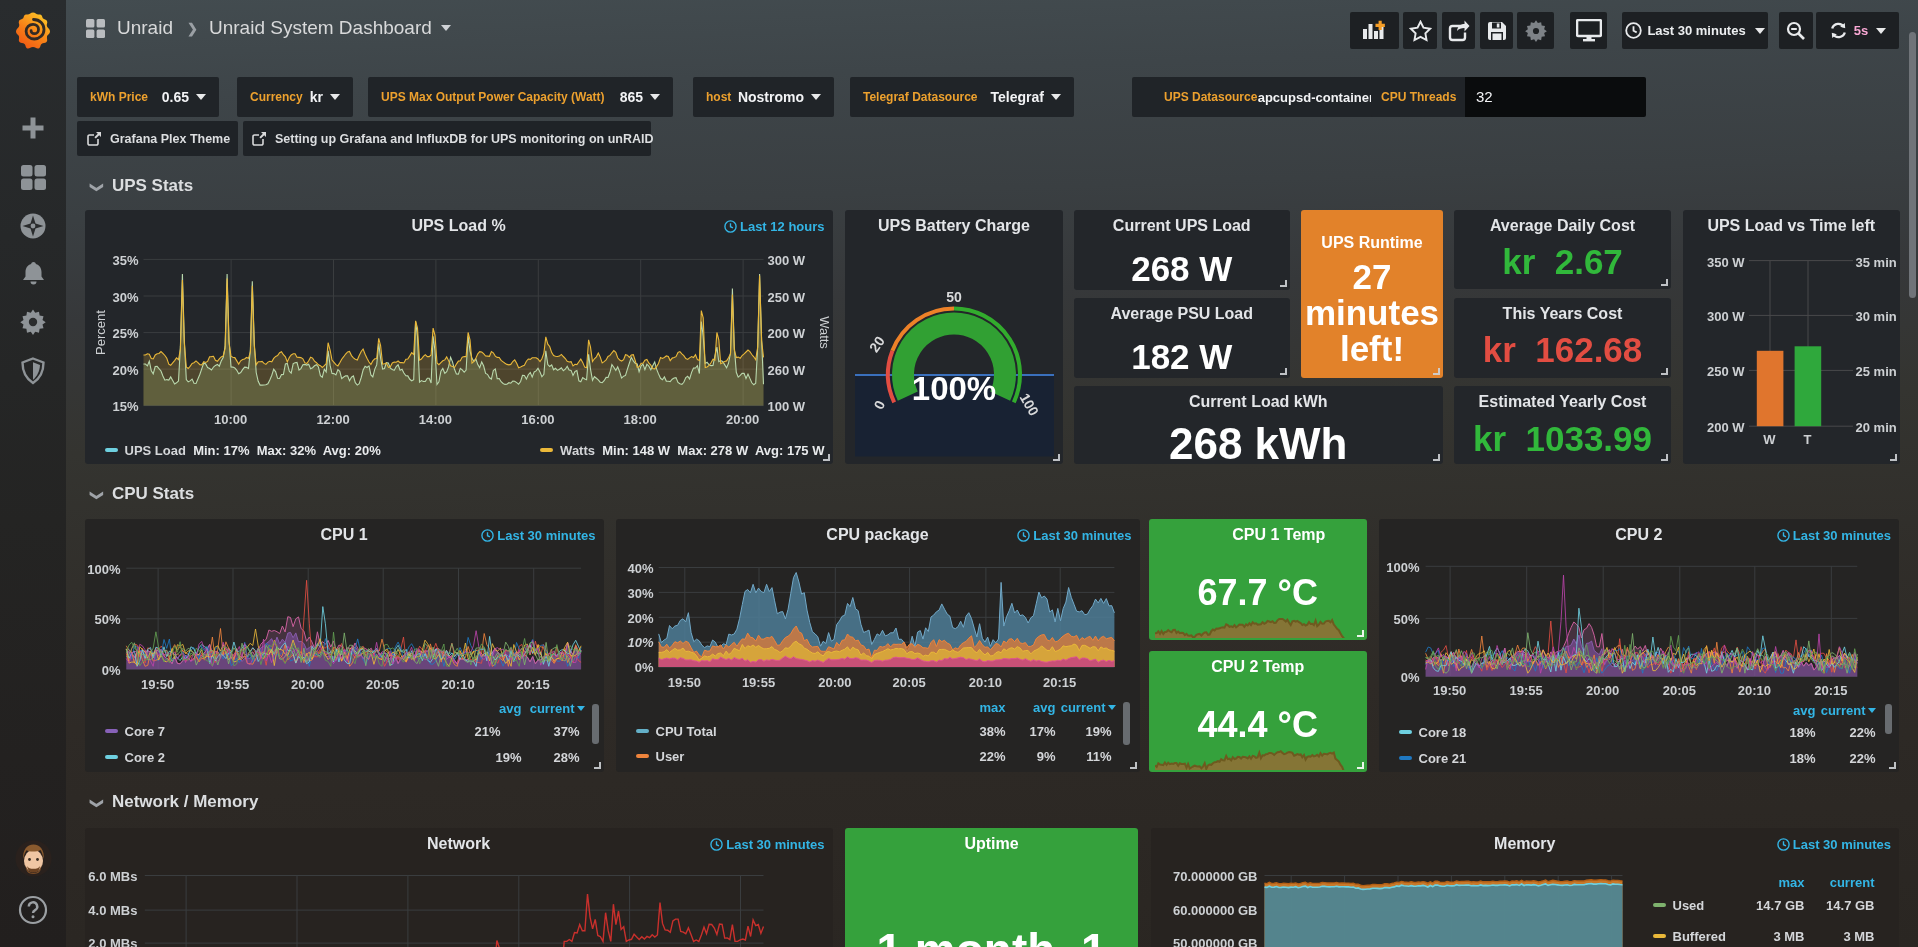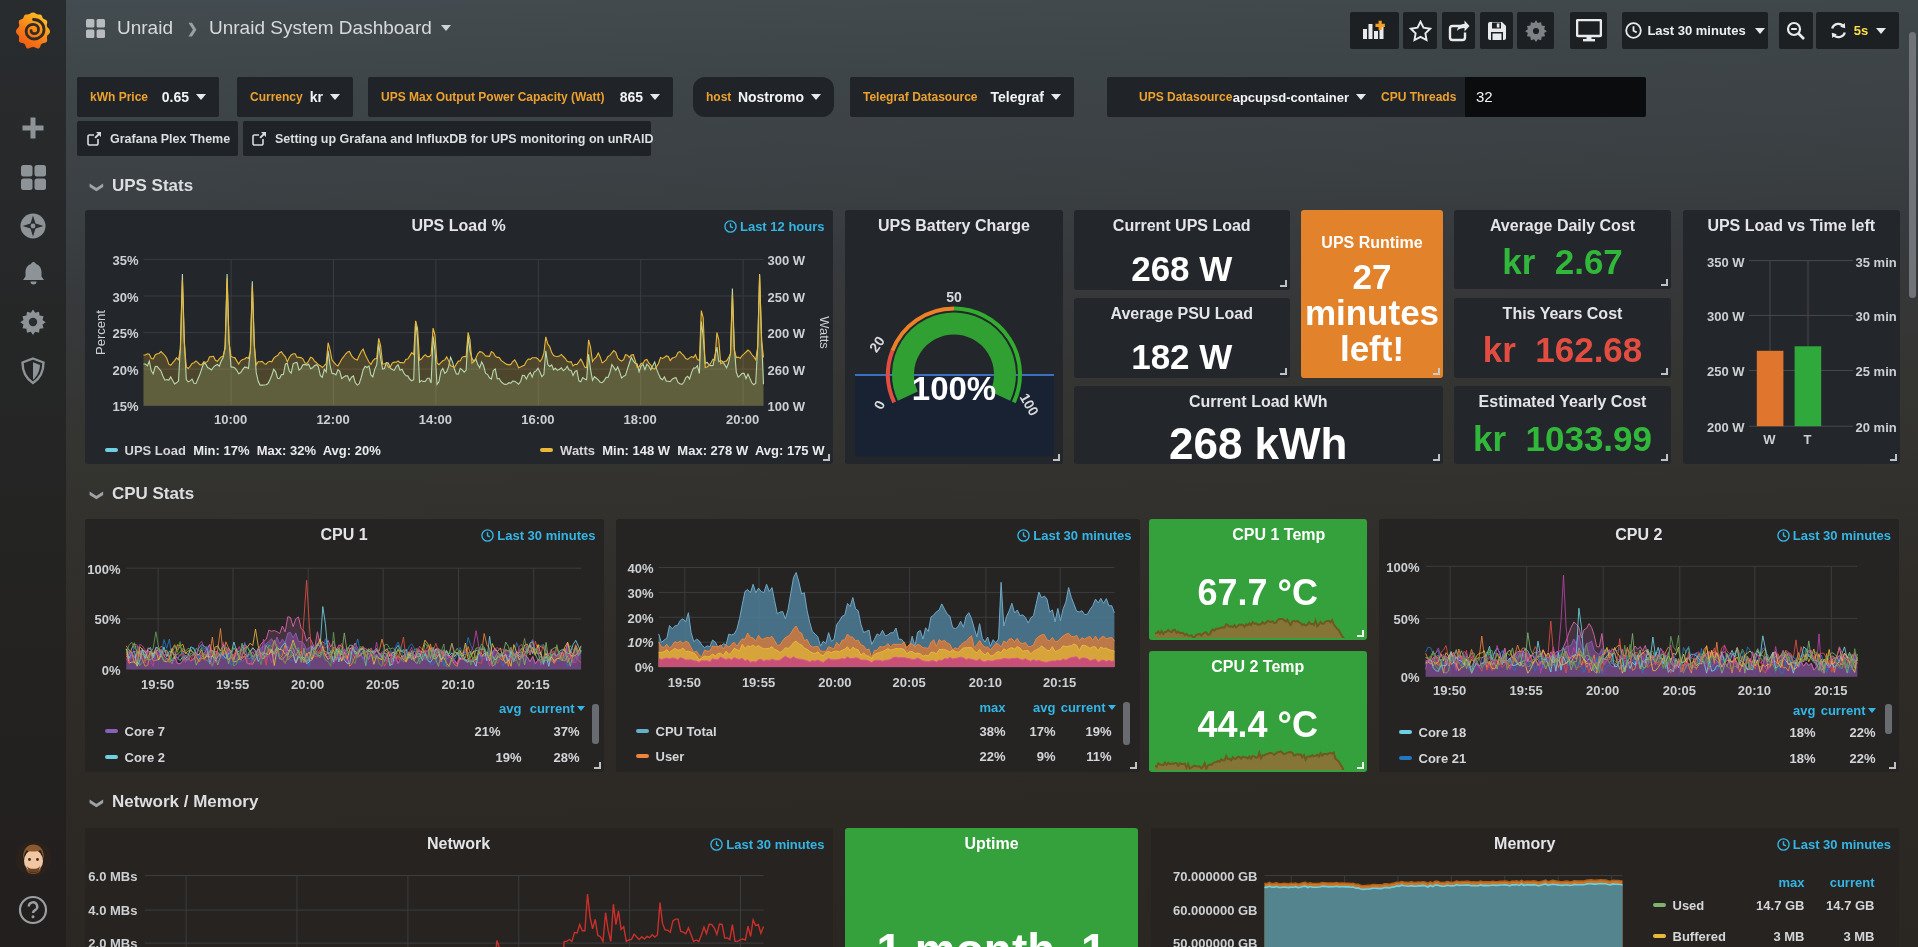--- a/index.html
+++ b/index.html
@@ -190,45 +190,45 @@
       <line x1="12.5" y1="12.5" x2="18" y2="18" stroke="#e8eaec" stroke-width="2.6"></line>
     </svg>
 </div>
 <div class="navbtn" style="left:1816px; width:83px; padding:0 8px;">
   <svg width="19" height="19" viewBox="0 0 19 19">
       <path d="M3.2 7.5 a6.5 6.5 0 0 1 11.8 -1.5" fill="none" stroke="#e8eaec" stroke-width="2.4"></path>
       <path d="M15.8 2 l0.4 5.2 l-5 -1.4 z" fill="#e8eaec"></path>
       <path d="M15.8 11.5 a6.5 6.5 0 0 1 -11.8 1.5" fill="none" stroke="#e8eaec" stroke-width="2.4"></path>
       <path d="M3.2 17 l-0.4 -5.2 l5 1.4 z" fill="#e8eaec"></path>
     </svg>
-  <span style="font-size:13px; font-weight:bold; color:#fde047; margin-left:6px;">5s</span>
+  <span style="font-size:13px; font-weight:bold; color:#f9a8d4; margin-left:6px;">5s</span>
   <span class="caret" style="margin-left:8px;"></span>
 </div>
 
 <div class="vbox" style="left:77px; top:77px; width:142px;">
     <span class="vlabel">kWh Price</span>
     <span class="vval">0.65<span class="caret"></span></span>
   </div>
 <div class="vbox" style="left:237px; top:77px; width:116px;">
     <span class="vlabel">Currency</span>
     <span class="vval">kr<span class="caret"></span></span>
   </div>
 <div class="vbox" style="left:368px; top:77px; width:305px;">
     <span class="vlabel">UPS Max Output Power Capacity (Watt)</span>
     <span class="vval">865<span class="caret"></span></span>
   </div>
-<div class="vbox" style="left:693px; top:77px; width:141px;border-radius:12px;">
+<div class="vbox" style="left:693px; top:77px; width:141px;">
     <span class="vlabel">host</span>
     <span class="vval">Nostromo<span class="caret"></span></span>
   </div>
 <div class="vbox" style="left:850px; top:77px; width:224px;">
     <span class="vlabel">Telegraf Datasource</span>
     <span class="vval">Telegraf<span class="caret"></span></span>
   </div>
-<div class="vbox" style="left:1107px; top:77px; width:272px;padding-left:32px;">
+<div class="vbox" style="left:1132px; top:77px; width:272px;padding-left:32px;">
     <span class="vlabel">UPS Datasource</span>
     <span class="vval" style="font-size:13px;">apcupsd-container<span class="caret"></span></span>
   </div>
 <div class="vbox" style="left:1371px; top:77px; width:94px; border-radius:2px 0 0 2px; padding:0 10px;">
     <span class="vlabel">CPU Threads</span>
   </div>
 <div class="abs" style="left:1465px; top:77px; width:181px; height:40px; background:#0a0c0d; border-radius:0 2px 2px 0; line-height:40px;"><span style="margin-left:11px; font-size:15px; color:#f2f3f5;">32</span></div>
 
 <div class="vbox" style="left:77px; top:121px; width:161px; height:35px; background:#1f2327; justify-content:flex-start; padding:0 10px;">
   <svg width="15" height="15" viewBox="0 0 15 15" style="display:inline-block; vertical-align:-2px; margin-right:8px;">
@@ -424,20 +424,21 @@
   <div class="legtable" style="left:356px; top:205px; width:60px; text-align:right;">21%</div>
   <div class="legtable" style="left:437px; top:205px; width:58px; text-align:right;">37%</div>
   <div class="legtable" style="left:20px; top:231px;"><span class="lmark" style="background:#6ED0E0;"></span>Core 2</div>
   <div class="legtable" style="left:377px; top:231px; width:60px; text-align:right;">19%</div>
   <div class="legtable" style="left:437px; top:231px; width:58px; text-align:right;">28%</div>
   <div class="abs" style="left:507px; top:185px; width:7px; height:40px; background:#686c70; border-radius:3px;"></div>
   <div class="corner"></div>
 </div>
 
 <div class="panel r2" style="left:615.5px; top:518.5px; width:524px; height:253px;">
+  <div class="ptitle">CPU package</div>
   <div class="tinfo"><svg width="13" height="13" viewBox="0 0 17 17">
         <circle cx="8.5" cy="8.5" r="7.3" fill="none" stroke="#33b5e5" stroke-width="1.8"></circle>
         <path d="M8.5 4.2 v4.6 l3.2 1.6" fill="none" stroke="#33b5e5" stroke-width="1.8"></path>
       </svg>Last 30 minutes</div>
   <svg width="524" height="253" style="position:absolute; left:0; top:0;">
     <g stroke="#3a3d3f" stroke-width="1">
       <line x1="42.7" y1="48.5" x2="498.4" y2="48.5"></line>
         <line x1="42.7" y1="73.4" x2="498.4" y2="73.4"></line>
         <line x1="42.7" y1="98.3" x2="498.4" y2="98.3"></line>
         <line x1="42.7" y1="123.2" x2="498.4" y2="123.2"></line>

